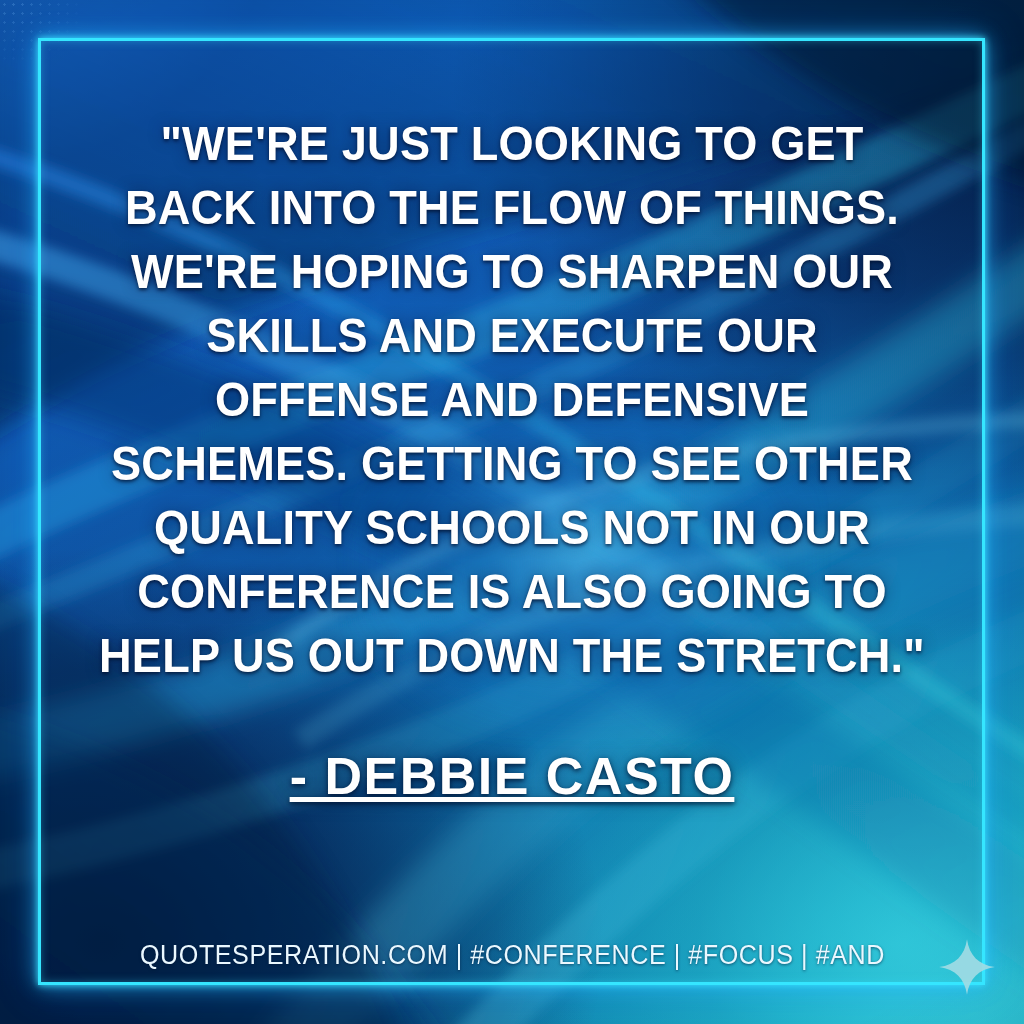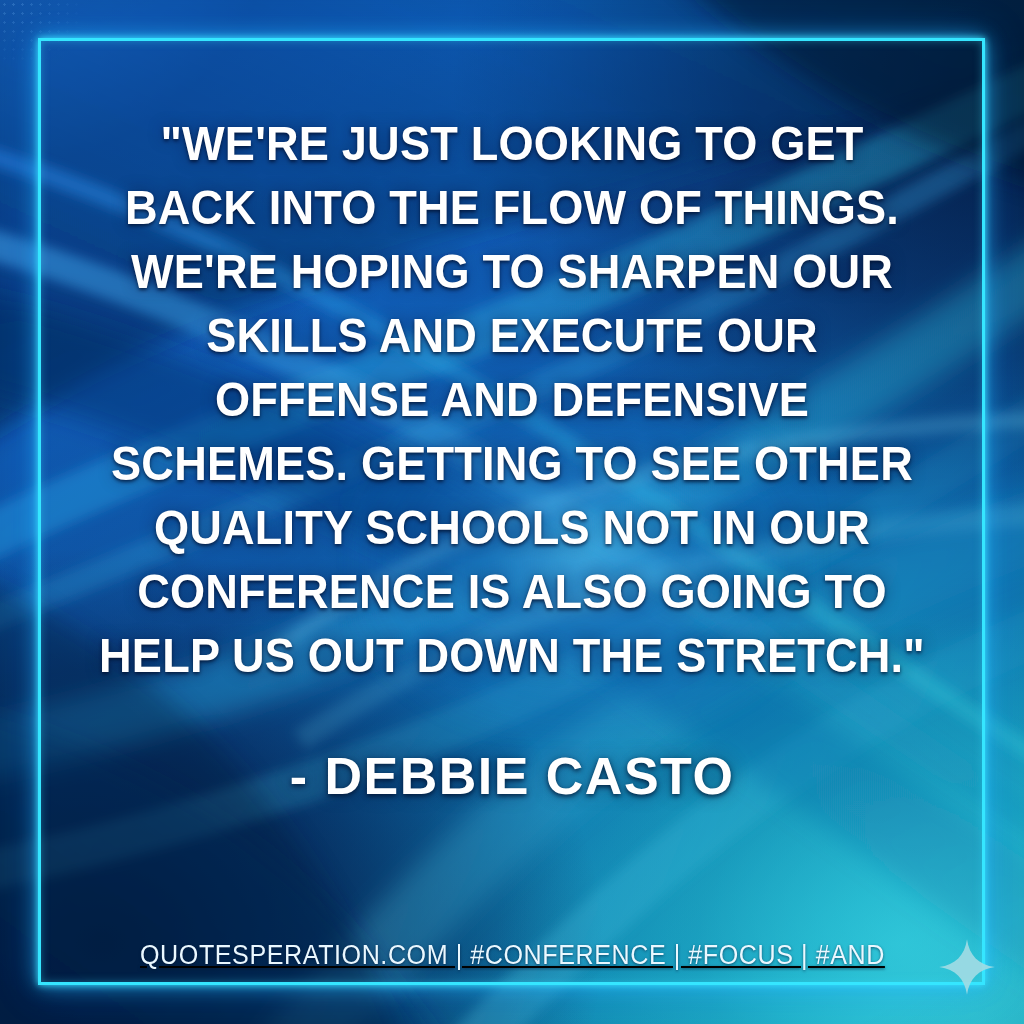--- a/index.html
+++ b/index.html
@@ -123,32 +123,32 @@
     text-align: center;
     color: #ffffff;
     font-family: "Liberation Sans", sans-serif;
     font-weight: bold;
     font-size: 52px;
     line-height: 60px;
     letter-spacing: 1.5px;
     text-shadow:
       0 2px 5px rgba(0,12,40,0.8),
       0 0 18px rgba(0,20,60,0.45);
+    text-decoration: underline;
   }
 
   
   .footer {
     position: absolute;
     left: 0;
     right: 0;
     top: 940px;
     display: flex;
     align-items: flex-end;
     justify-content: center;
-    text-decoration: underline;
   }
   .footer-text {
     color: #eaf8ff;
     font-family: "Liberation Sans", sans-serif;
     font-weight: normal;
     font-size: 27px;
     letter-spacing: 0.6px;
     white-space: nowrap;
     transform: scaleX(0.93);
     text-shadow: 0 1px 3px rgba(0,20,50,0.6);

